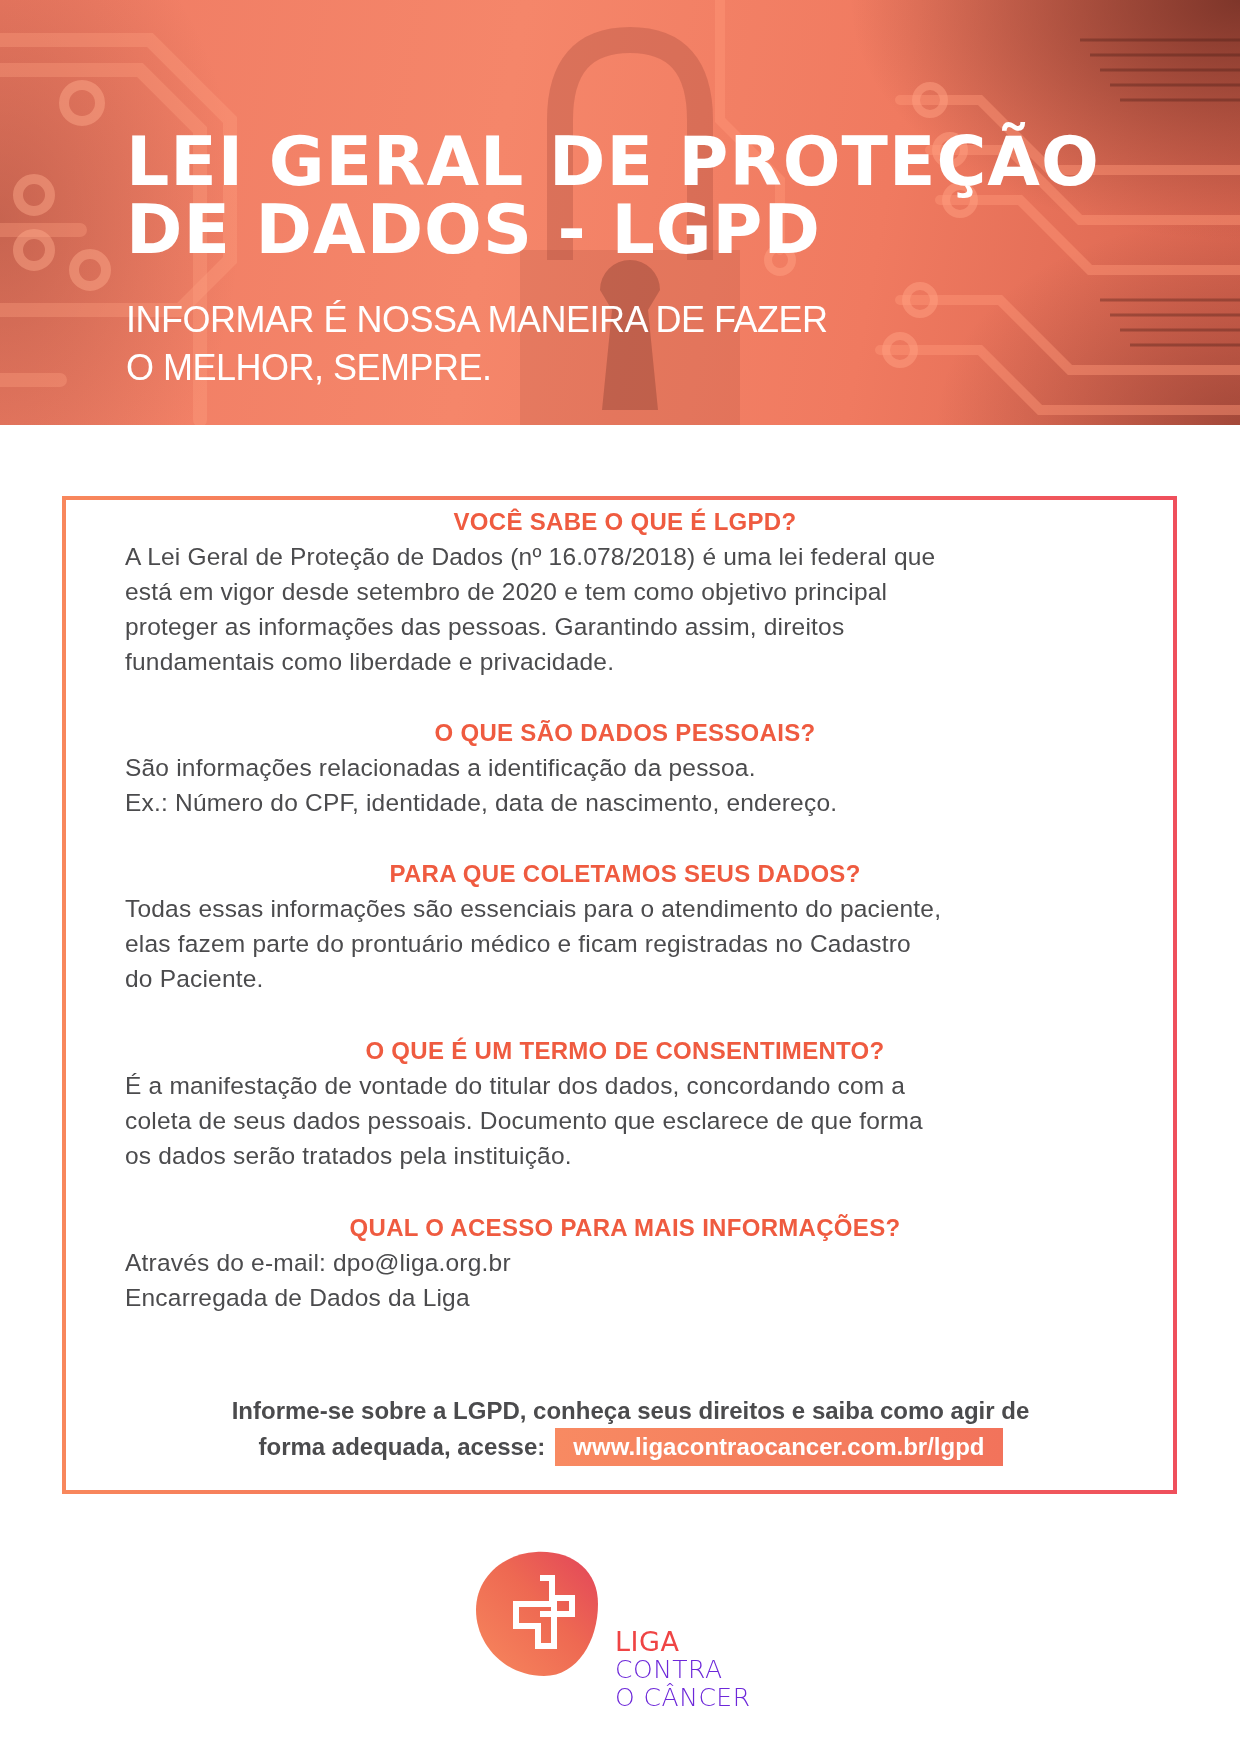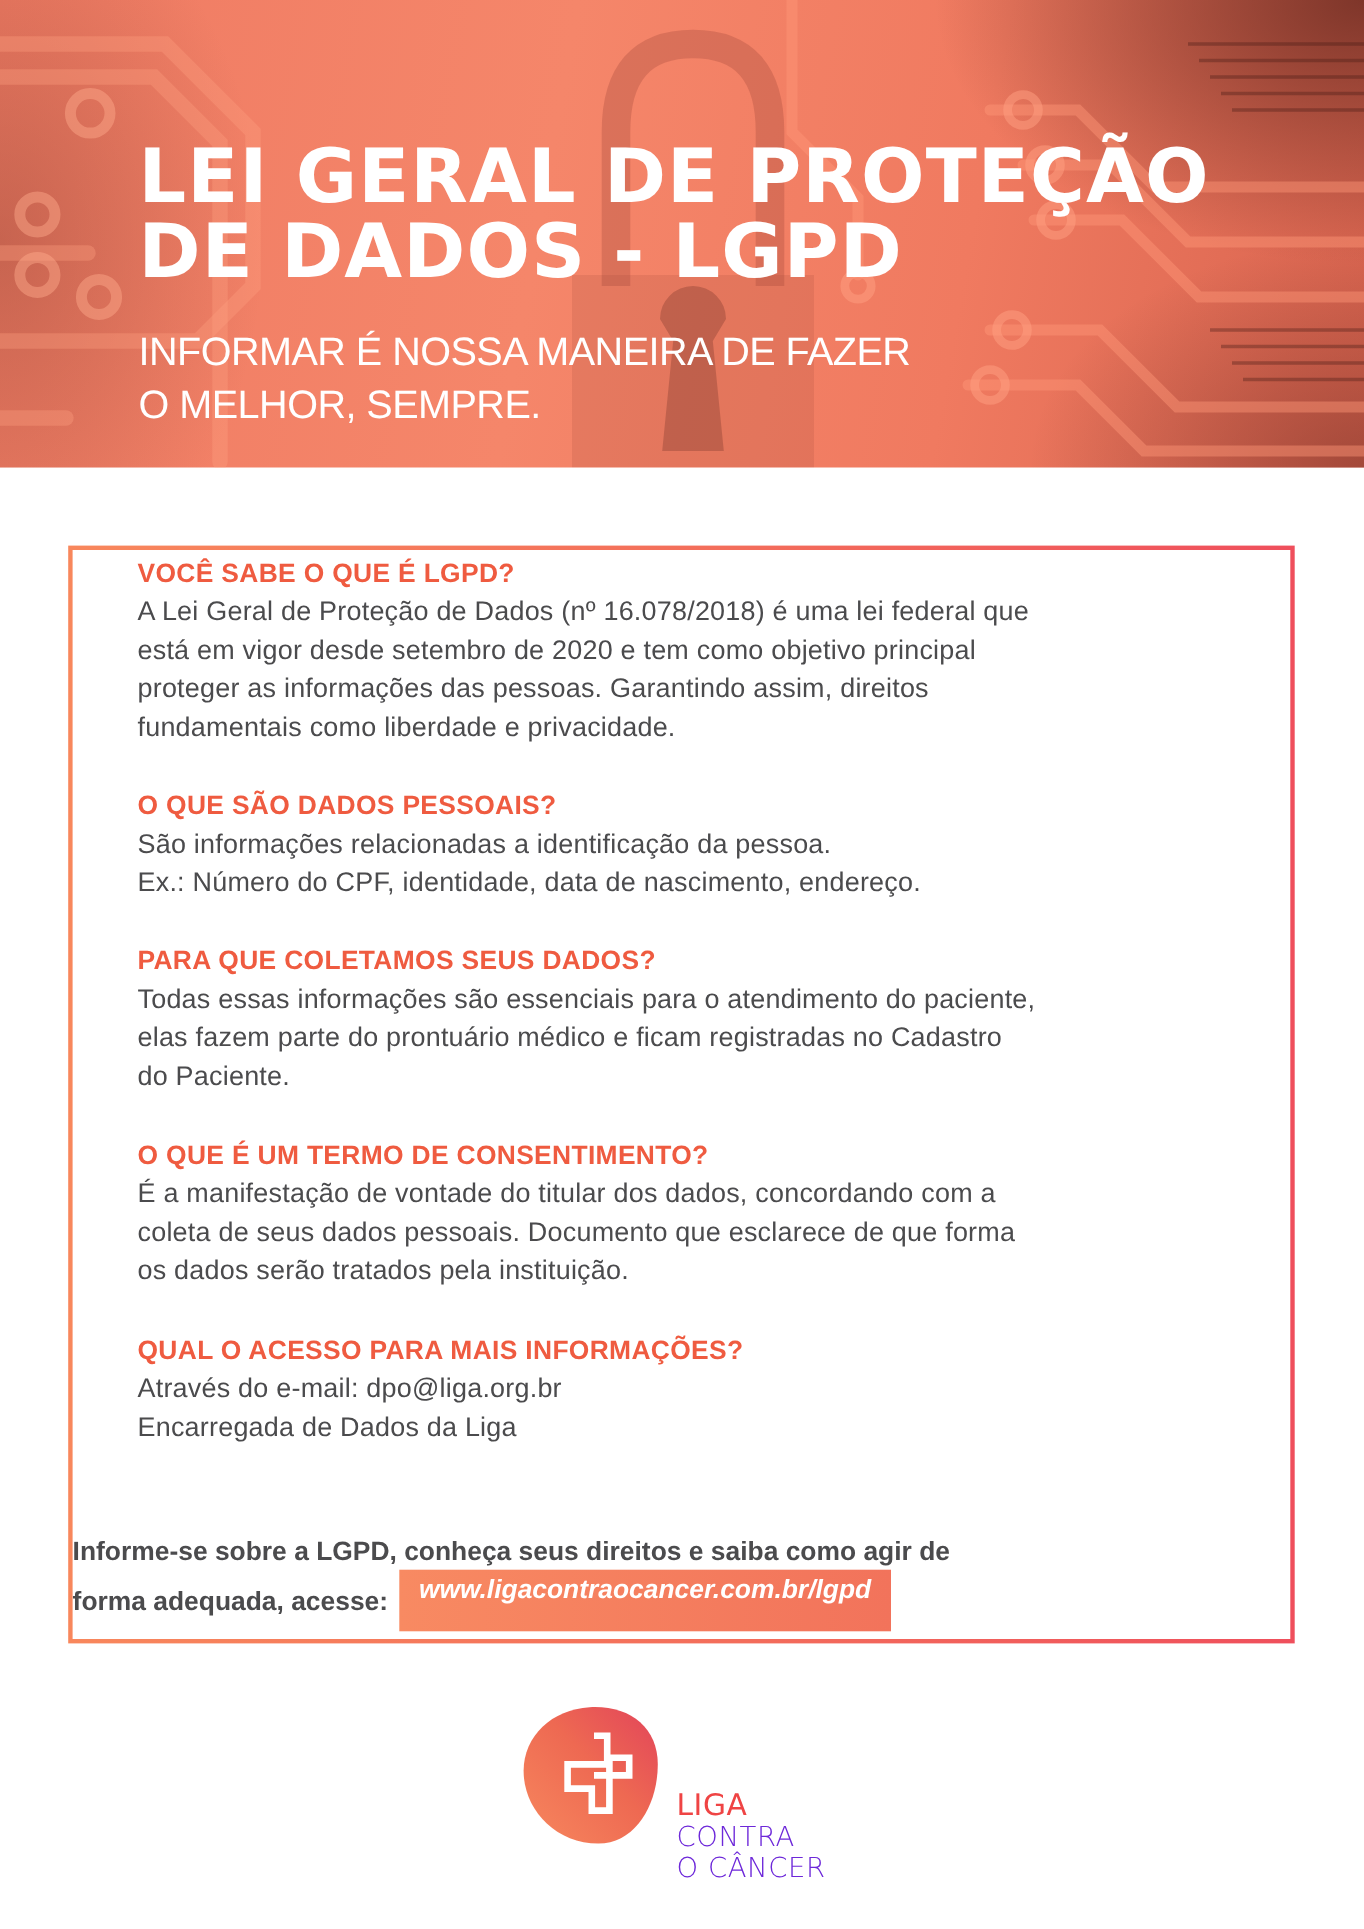--- a/index.html
+++ b/index.html
@@ -33,37 +33,37 @@
   .info-box {
     position: absolute; left: 62px; top: 496px; width: 1115px; height: 998px;
     padding: 4px;
     background: linear-gradient(90deg, #f8875c 0%, #f36d5b 55%, #ef4f5c 100%);
   }
   .info-box-inner { width: 100%; height: 100%; background: #ffffff; position: relative; }
 
   .section { position: absolute; left: 59px; width: 1000px; }
   .section-heading {
     color: #ef5b40; font-weight: 700; font-size: 24px; line-height: 35px; letter-spacing: 0.3px;
-    font-family: "Liberation Sans", sans-serif; white-space: nowrap;
+    font-family: "Liberation Sans", sans-serif; white-space: nowrap; text-align: center;
   }
   .section-line {
     color: #4b4b4d; font-size: 24.5px; line-height: 35px; letter-spacing: 0.2px;
     font-family: "Liberation Sans", sans-serif; white-space: nowrap;
   }
 
   .footer-note {
-    position: absolute; left: 0; top: 893px; width: 100%; text-align: left;
+    position: absolute; left: 11px; top: 893px; width: 100%; text-align: center;
     color: #4b4b4d; font-weight: 700; font-size: 24px; line-height: 36px;
     font-family: "Liberation Sans", sans-serif;
   }
   .footer-note .line { display: block; white-space: nowrap; }
   .url-badge {
-    display: inline-block; margin-left: 10px; padding: 0 18px; height: 56px; line-height: 38px;
+    display: inline-block; margin-left: 10px; padding: 0 18px; height: 38px; line-height: 38px;
     background: linear-gradient(90deg, #f88a62, #f2735b); color: #ffffff; vertical-align: middle;
-    font-weight: 700; position: relative; top: -2px; text-decoration: none; font-style: italic;
+    font-weight: 700; position: relative; top: -2px; text-decoration: none;
   }
 
   
   .logo { position: absolute; left: 474px; top: 1548px; width: 300px; height: 160px; }
   .logo svg.mark { position: absolute; left: 0; top: 0; width: 126px; height: 130px; }
   .logo-text { position: absolute; left: 141px; top: 80px; }
   .logo-liga {
     font-family: "DejaVu Sans", sans-serif; font-weight: 400; color: #ef4444;
     font-size: 27px; line-height: 28px; letter-spacing: 0.5px;
   }

